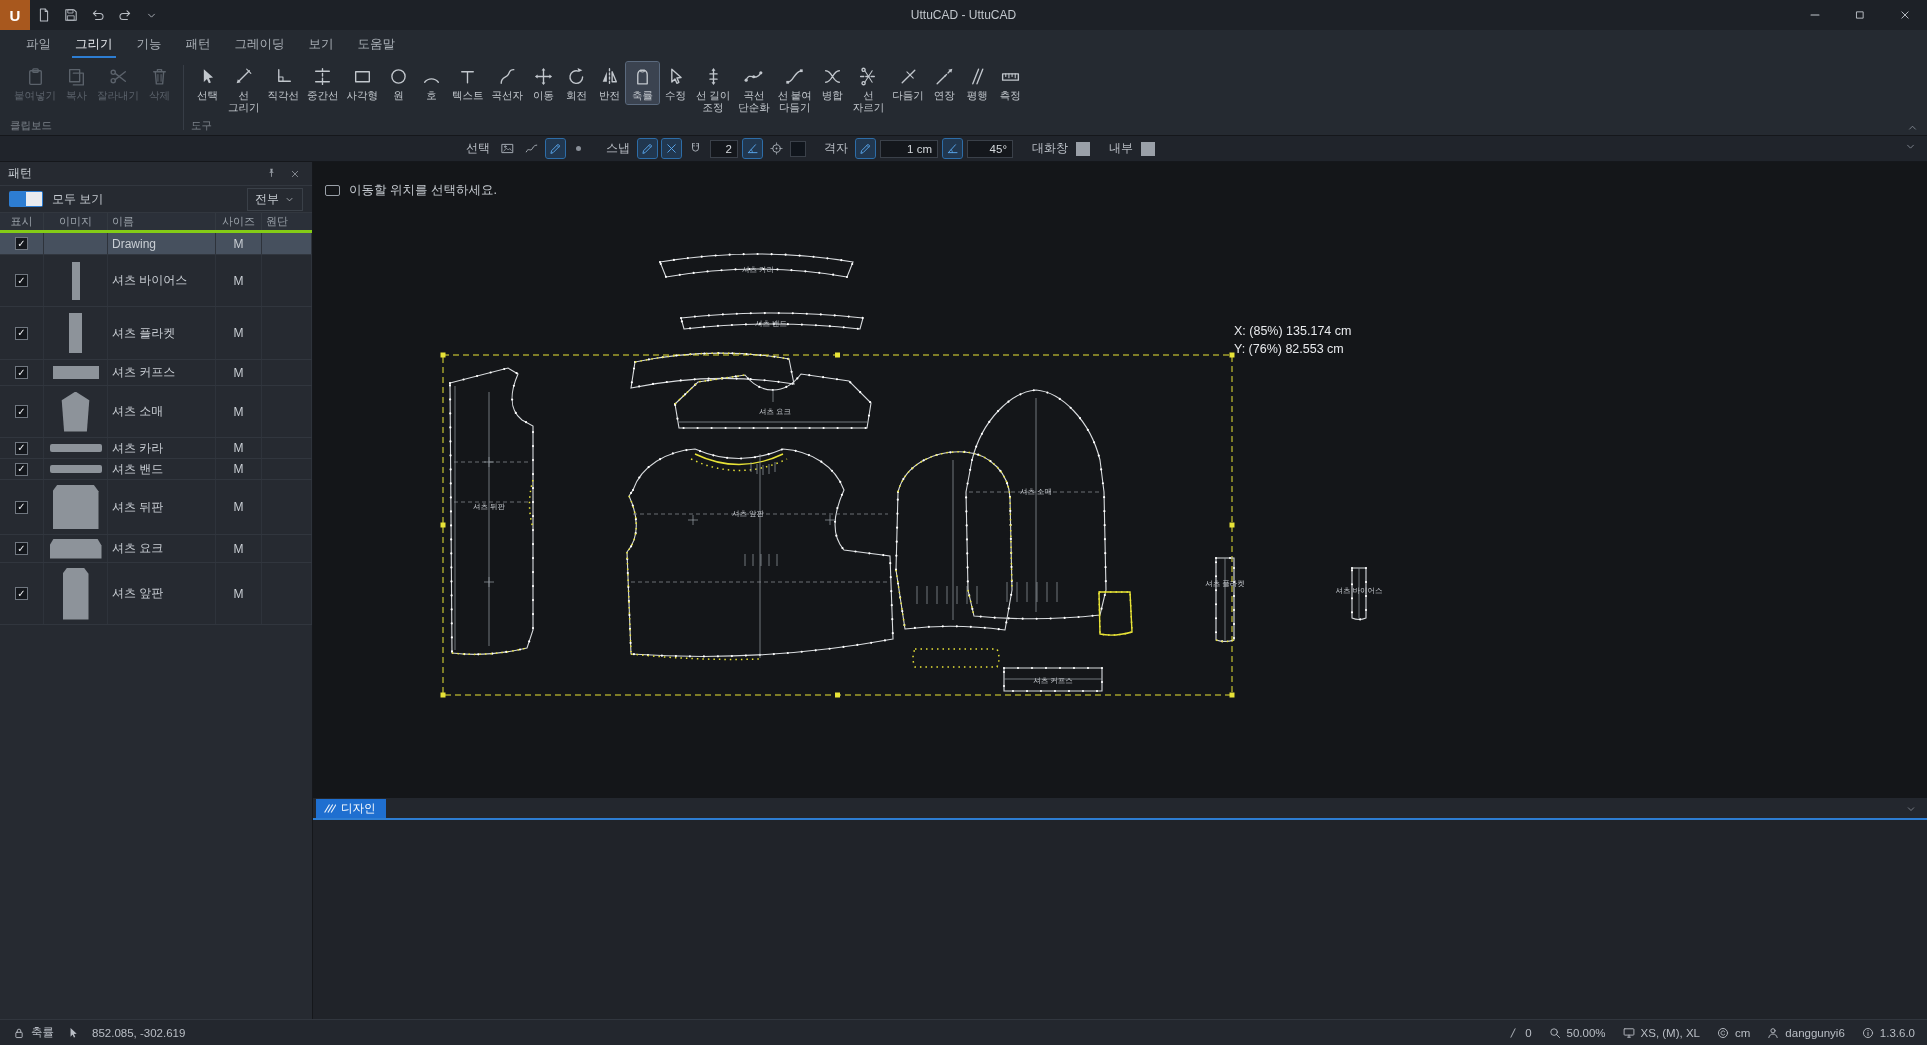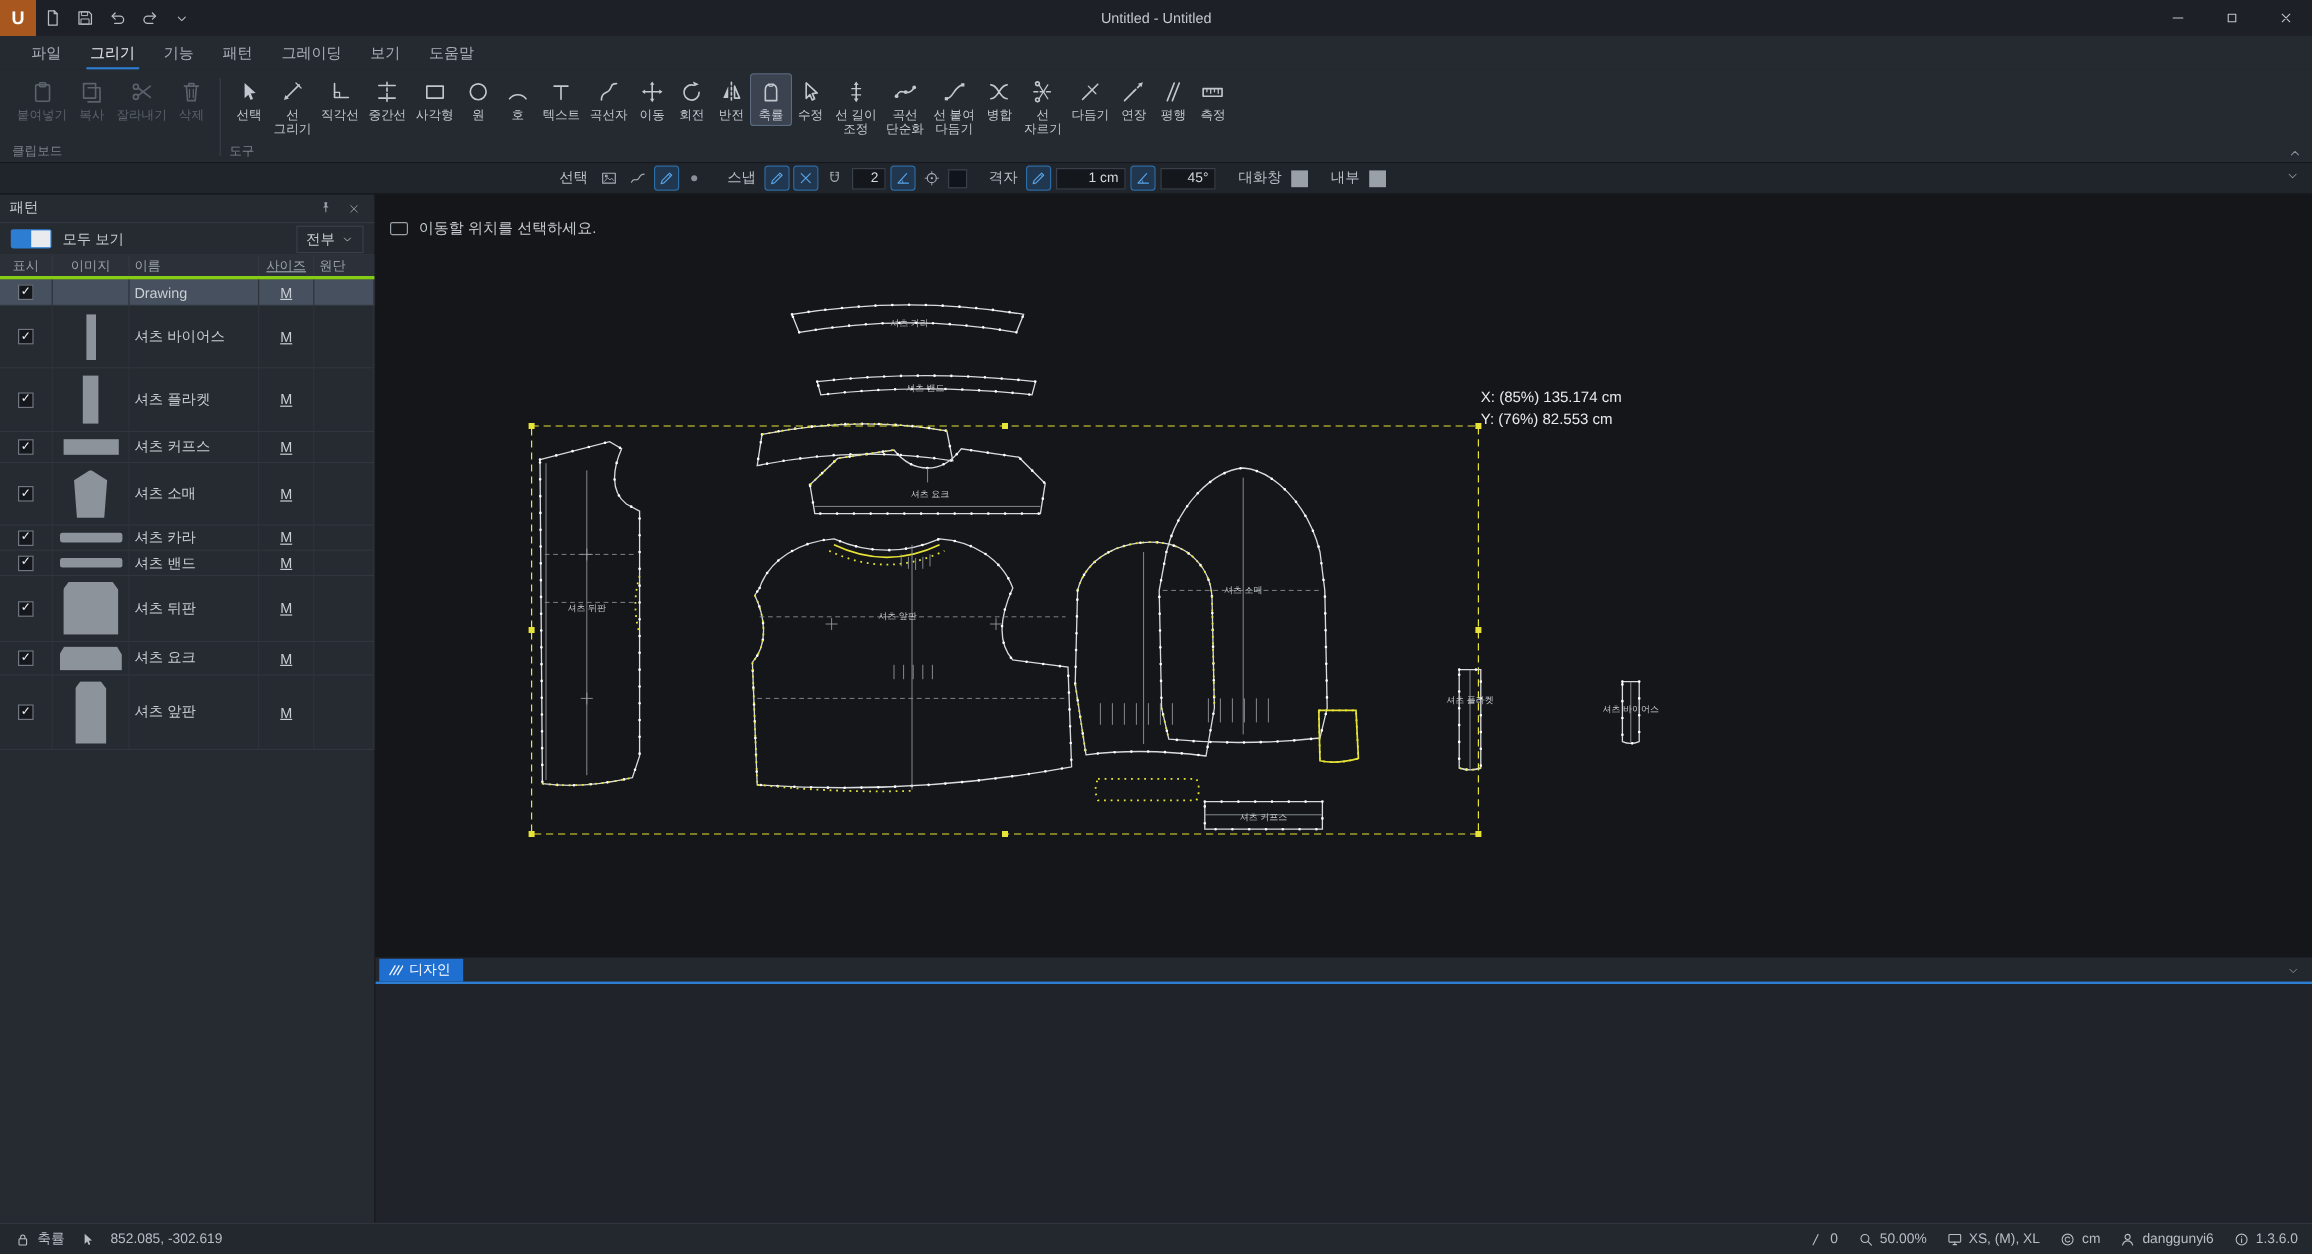--- a/index.html
+++ b/index.html
@@ -14,21 +14,21 @@
 .tb-controls{margin-left:auto;display:flex;position:relative;z-index:2;}
 .tb-ctl{width:45px;height:30px;display:flex;align-items:center;justify-content:center;color:#c2c7cd;}
 
 
 .menubar{flex:0 0 28px;height:28px;background:#252a31;display:flex;align-items:center;padding-left:14px;}
 .menu-item{padding:6px 12px 5px;font-size:12.5px;color:#aab0b7;position:relative;display:flex;align-items:center;}
 .menu-item.active{color:#e9ebef;}
 .menu-item.active::after{content:"";position:absolute;left:9px;right:9px;bottom:0;height:2px;background:#2d7dd2;}
 
 
-.ribbon{flex:0 0 78px;height:78px;background:#252a31;position:relative;border-bottom:1px solid #15171b;}
+.ribbon{flex:0 0 78px;height:78px;background:#252a31;position:relative;border-bottom:1px solid #15171b;font-family:Liberation Serif, serif;}
 .ribbon-groups{display:flex;height:100%;padding-left:10px;}
 .ribbon-group{display:flex;flex-direction:column;}
 .rg-tools{display:flex;align-items:flex-start;flex:1;padding-top:4px;}
 .rg-label{text-align:left;font-size:10.5px;color:#7d838b;padding-bottom:2px;}
 .rg-sep{width:1px;background:#373d46;margin:7px 7px 5px 7px;}
 .tool-btn{display:flex;flex-direction:column;align-items:center;padding:3px 4px 2px;min-width:33px;border-radius:2px;color:#c2c7cd;}
 .tool-btn .t-ico{height:23px;display:flex;align-items:center;justify-content:center;}
 .tool-btn .t-label{font-size:10.5px;line-height:1.15;text-align:center;white-space:pre-line;margin-top:2px;}
 .tool-btn.disabled{color:#5b626b;}
 .tool-btn.active{background:#3b4350;outline:1px solid #5b6a7e;}
@@ -56,21 +56,21 @@
 .lp-hicon{width:18px;height:18px;display:flex;align-items:center;justify-content:center;color:#9aa0a8;}
 .lp-toggle-row{height:27px;display:flex;align-items:center;padding:0 9px;border-bottom:1px solid #32373f;font-size:12px;color:#c6cbd1;}
 .toggle{width:34px;height:16px;background:#2d7dd2;position:relative;margin-right:9px;border-radius:2px;}
 .toggle .knob{position:absolute;right:1px;top:1px;width:16px;height:14px;background:#e9ebef;}
 .lp-filter{margin-left:auto;display:flex;align-items:center;gap:5px;padding:2px 7px;font-size:12px;color:#c6cbd1;border:1px solid #3a4048;}
 .lp-table-header{height:20px;display:flex;background:#2b3039;border-bottom:3px solid #84cc16;font-size:11px;color:#9aa1a9;}
 .col,.cell{display:flex;align-items:center;border-right:1px solid #333941;padding:0 4px;}
 .c0{width:44px;justify-content:center;}
 .c1{width:64px;justify-content:center;}
 .c2{width:108px;}
-.c3{width:46px;justify-content:center;text-decoration:underline;}
+.c3{width:46px;justify-content:center;}
 .c4{flex:1;border-right:none;}
 .p-row{display:flex;border-bottom:1px solid #31363e;align-items:stretch;font-size:12px;color:#c9ced4;}
 .p-row .cell{border-right:1px solid #2e333b;}
 .p-row.selected{background:#46505e;}
 .row-none{height:22px;}.row-bias{height:52px;}.row-placket{height:53px;}.row-cuff{height:26px;}
 .row-sleeve{height:52px;}.row-collar{height:21px;}.row-band{height:21px;}
 .row-back{height:55px;}.row-yoke{height:28px;}.row-front{height:62px;}
 .checkbox{width:13px;height:13px;background:#14171c;border:1px solid #707780;color:#eef0f2;font-size:10px;display:flex;align-items:center;justify-content:center;line-height:1;}
 .thumb{background:#8d939a;}
 .thumb.bias{width:8px;height:38px;}
@@ -142,21 +142,21 @@
         <svg viewBox="0 0 20 20" width="16" height="16" fill="none" stroke="currentColor" stroke-width="1.3" stroke-linecap="round" stroke-linejoin="round">
           <path d="M15.5 8 H7.5 A3.8 3.8 0 0 0 7.5 15.6 H13"></path>
           <path d="M12.5 4.8 L15.8 8 L12.5 11.2"></path>
         </svg>
       </span>
     <span class="tb-ico">
         <svg viewBox="0 0 20 20" width="13" height="13" fill="none" stroke="currentColor" stroke-width="1.3" stroke-linecap="round" stroke-linejoin="round">
           <path d="M5.5 8 L10 12.5 L14.5 8"></path>
         </svg>
       </span>
-    <div class="tb-title">Untitled - Untitled</div>
+    <div class="tb-title">UttuCAD - UttuCAD</div>
     <div class="tb-controls">
       <div class="tb-ctl">
           <svg viewBox="0 0 20 20" width="16" height="16" fill="none" stroke="currentColor" stroke-width="1.3" stroke-linecap="round" stroke-linejoin="round">
             <path d="M5 10 H15"></path>
           </svg>
         </div>
       <div class="tb-ctl">
           <svg viewBox="0 0 20 20" width="14" height="14" fill="none" stroke="currentColor" stroke-width="1.3" stroke-linecap="round" stroke-linejoin="round">
             <rect x="5.5" y="5.5" width="9" height="9"></rect>
           </svg>

